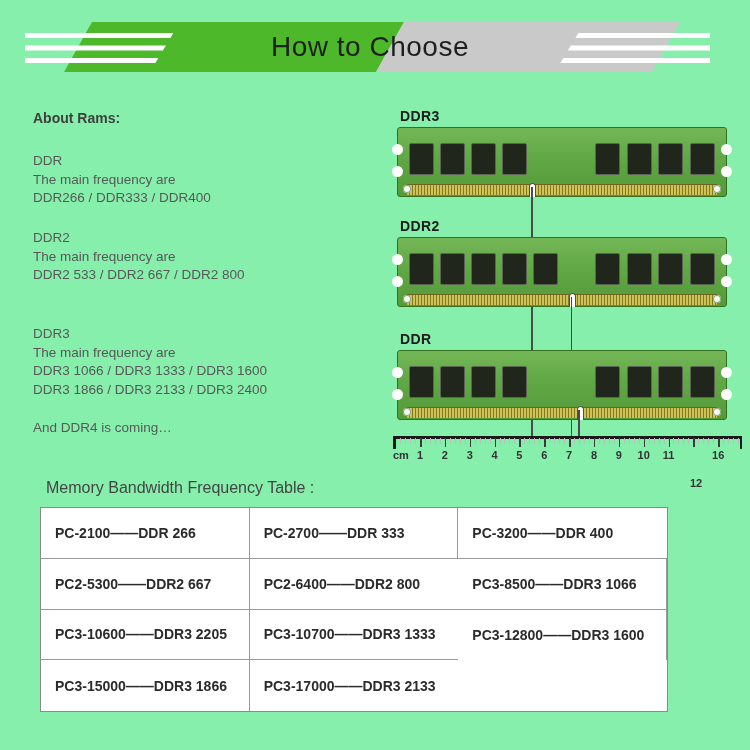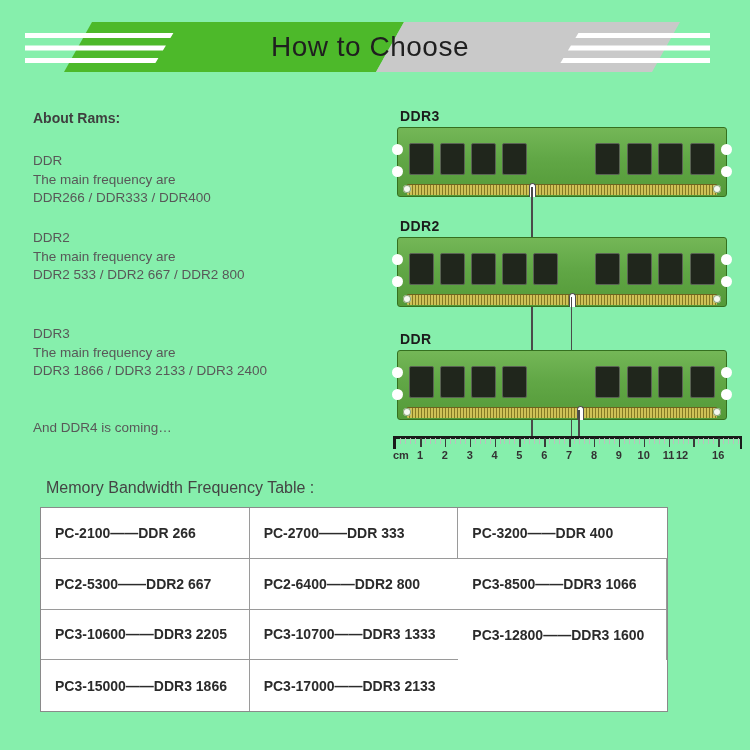--- a/index.html
+++ b/index.html
@@ -107,20 +107,21 @@
           <div>DDR266 / DDR333 / DDR400</div>
         </div>
         <div class="ram-section" style="top: 121px;">
           <div>DDR2</div>
           <div>The main frequency are</div>
           <div>DDR2 533 / DDR2 667 / DDR2 800</div>
         </div>
         <div class="ram-section" style="top: 217px;">
           <div>DDR3</div>
           <div>The main frequency are</div>
+          <div>DDR3 1066 / DDR3 1333 / DDR3 1600</div>
           <div>DDR3 1866 / DDR3 2133 / DDR3 2400</div>
         </div>
       </div>
     <div class="about-footer">And DDR4 is coming…</div>
   </div>
 
   <div id="modules-layer">
       <div class="module" style="top: 127px;">
         <div class="module-label">DDR3</div>
         <div class="chip" style="left: 11px;"></div>
@@ -261,21 +262,21 @@
       <div class="ruler-number" style="left: 176.1px;">7</div>
       <div class="tick-major" style="left: 200.95px;"></div>
       <div class="ruler-number" style="left: 200.95px;">8</div>
       <div class="tick-major" style="left: 225.8px;"></div>
       <div class="ruler-number" style="left: 225.8px;">9</div>
       <div class="tick-major" style="left: 250.65px;"></div>
       <div class="ruler-number" style="left: 250.65px;">10</div>
       <div class="tick-major" style="left: 275.5px;"></div>
       <div class="ruler-number" style="left: 275.5px;">11</div>
       <div class="tick-major" style="left: 300.35px;"></div>
-      <div class="ruler-number" style="left: 289px;">12</div>
+      <div class="ruler-number" style="left: 303px; margin-top: 28px;">12</div>
       <div class="tick-major" style="left: 325.2px;"></div>
       <div class="ruler-number" style="left: 325.2px;">16</div>
     </div>
 
   <div class="table-title">Memory Bandwidth Frequency Table :</div>
   <div class="freq-table" id="freq-table">
       <div class="freq-cell">PC-2100——DDR 266</div>
       <div class="freq-cell">PC-2700——DDR 333</div>
       <div class="freq-cell last-col">PC-3200——DDR 400</div>
       <div class="freq-cell">PC2-5300——DDR2 667</div>

